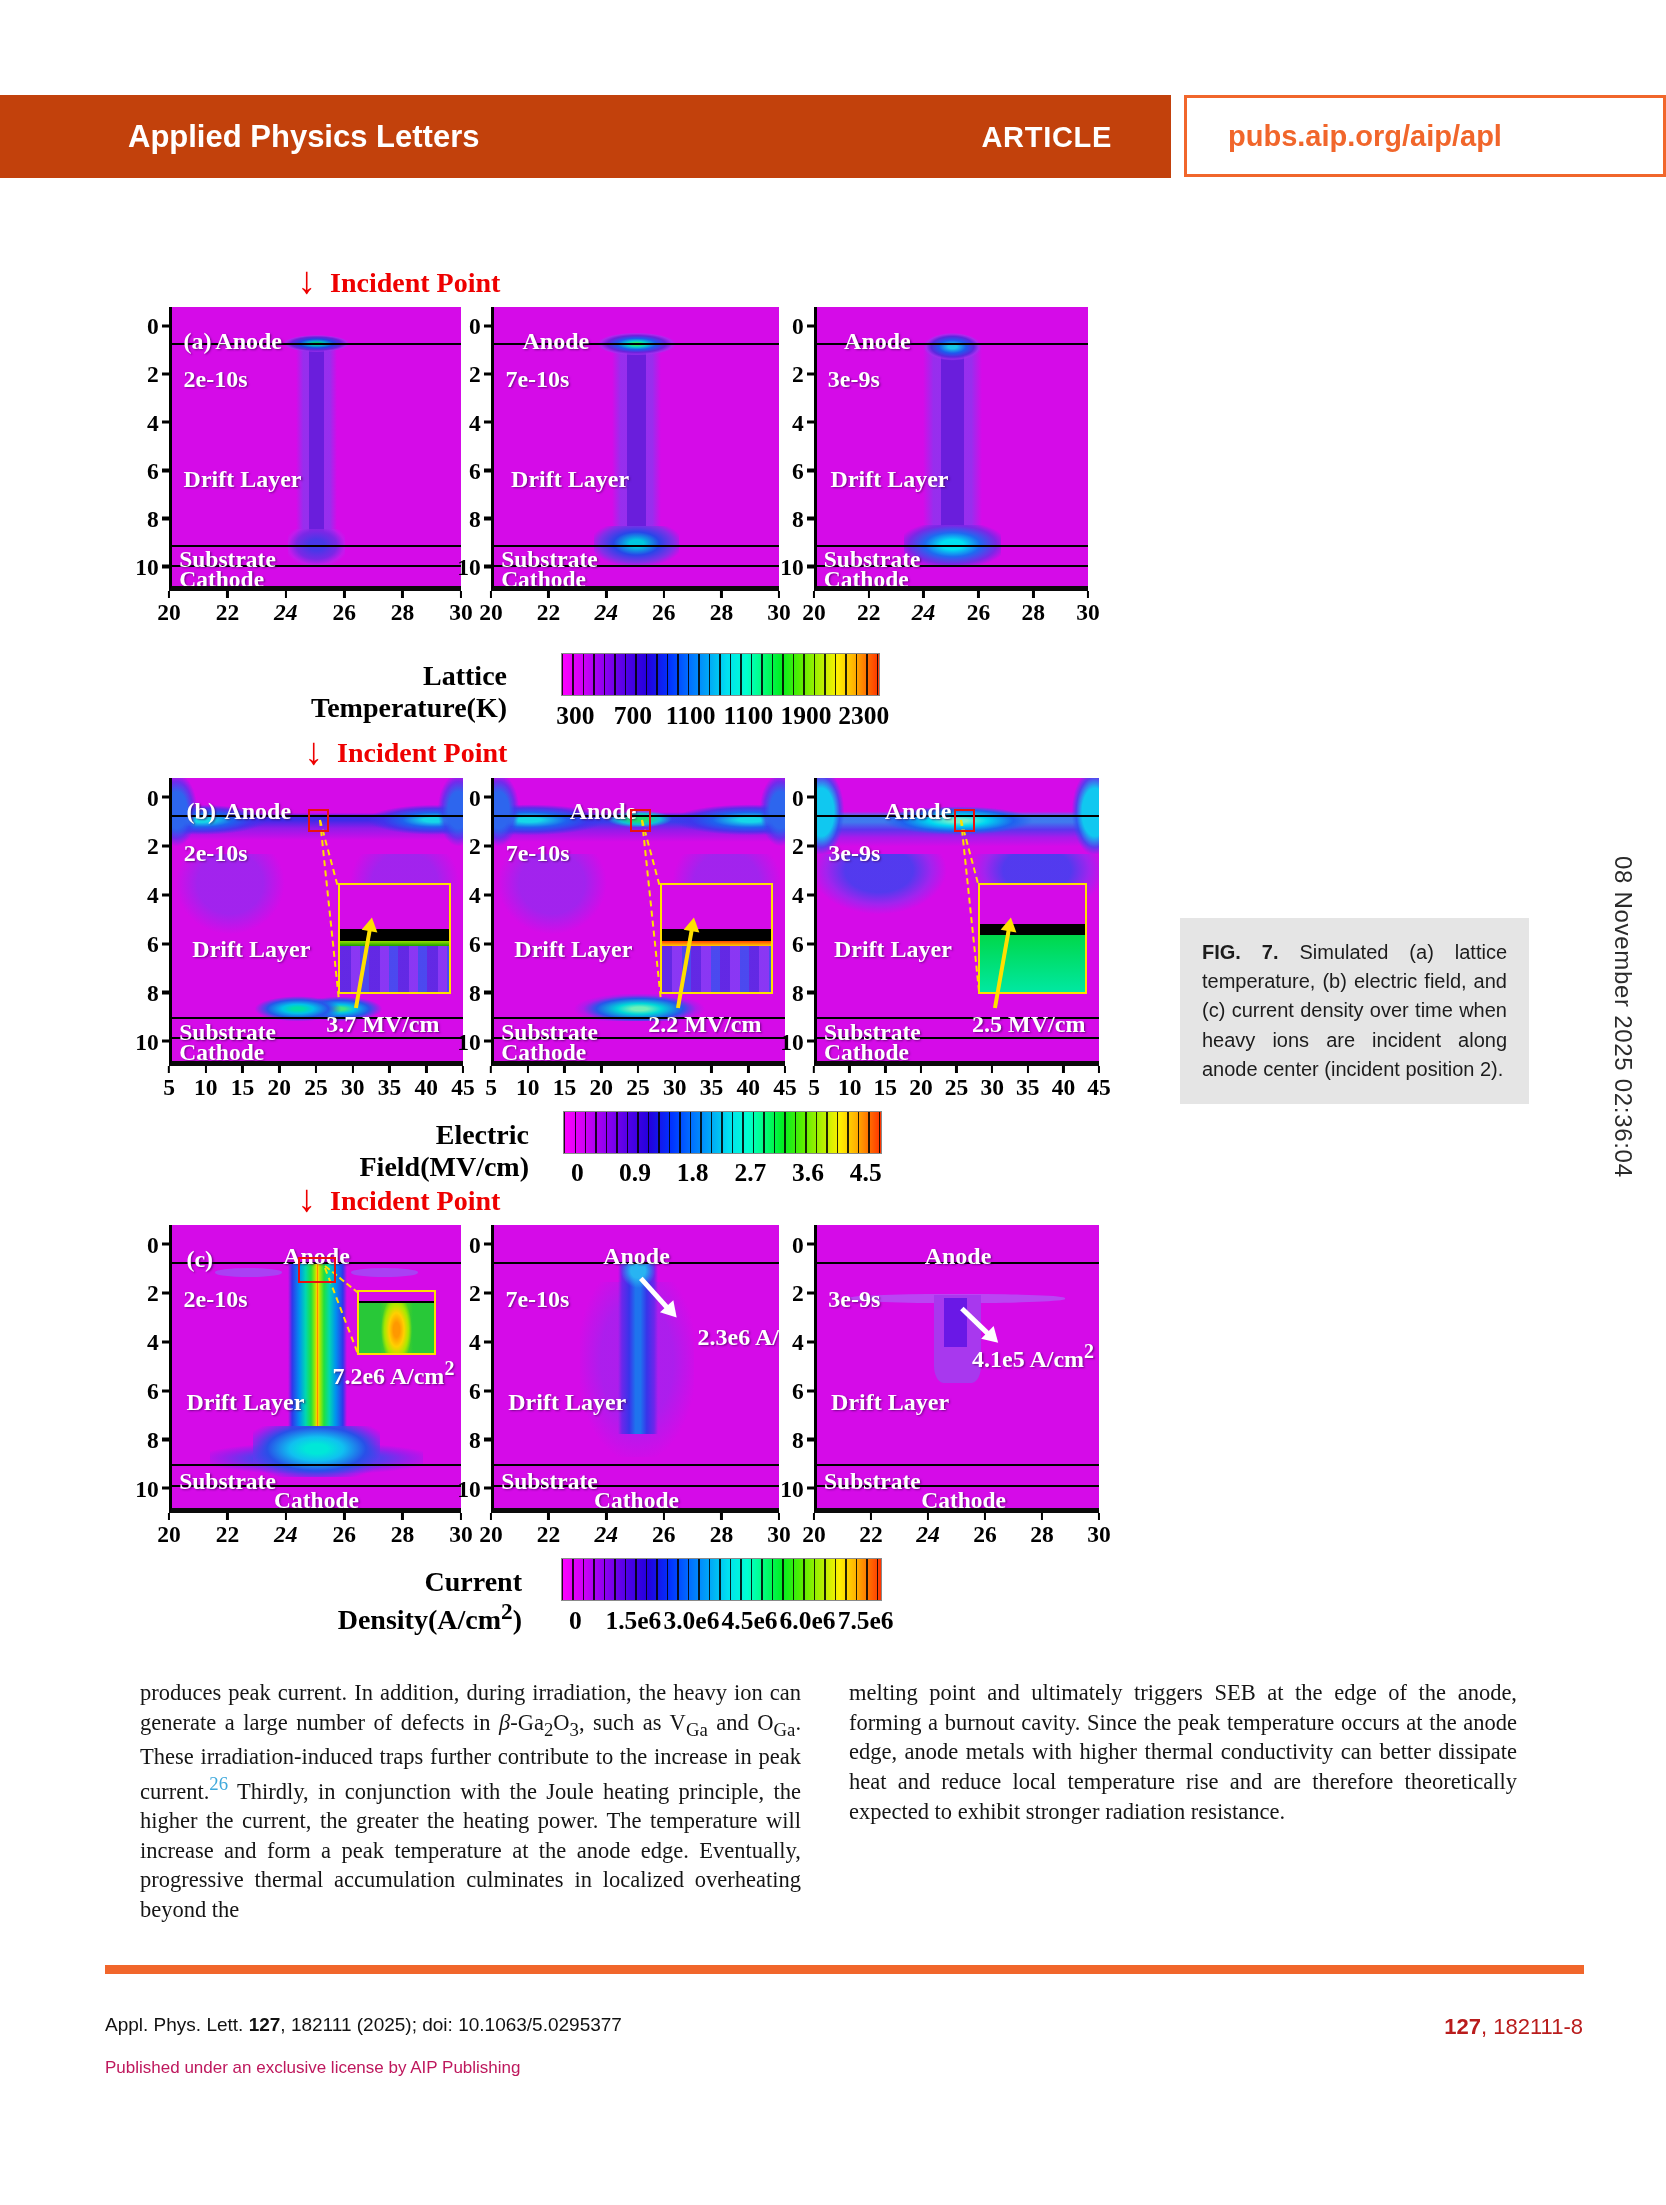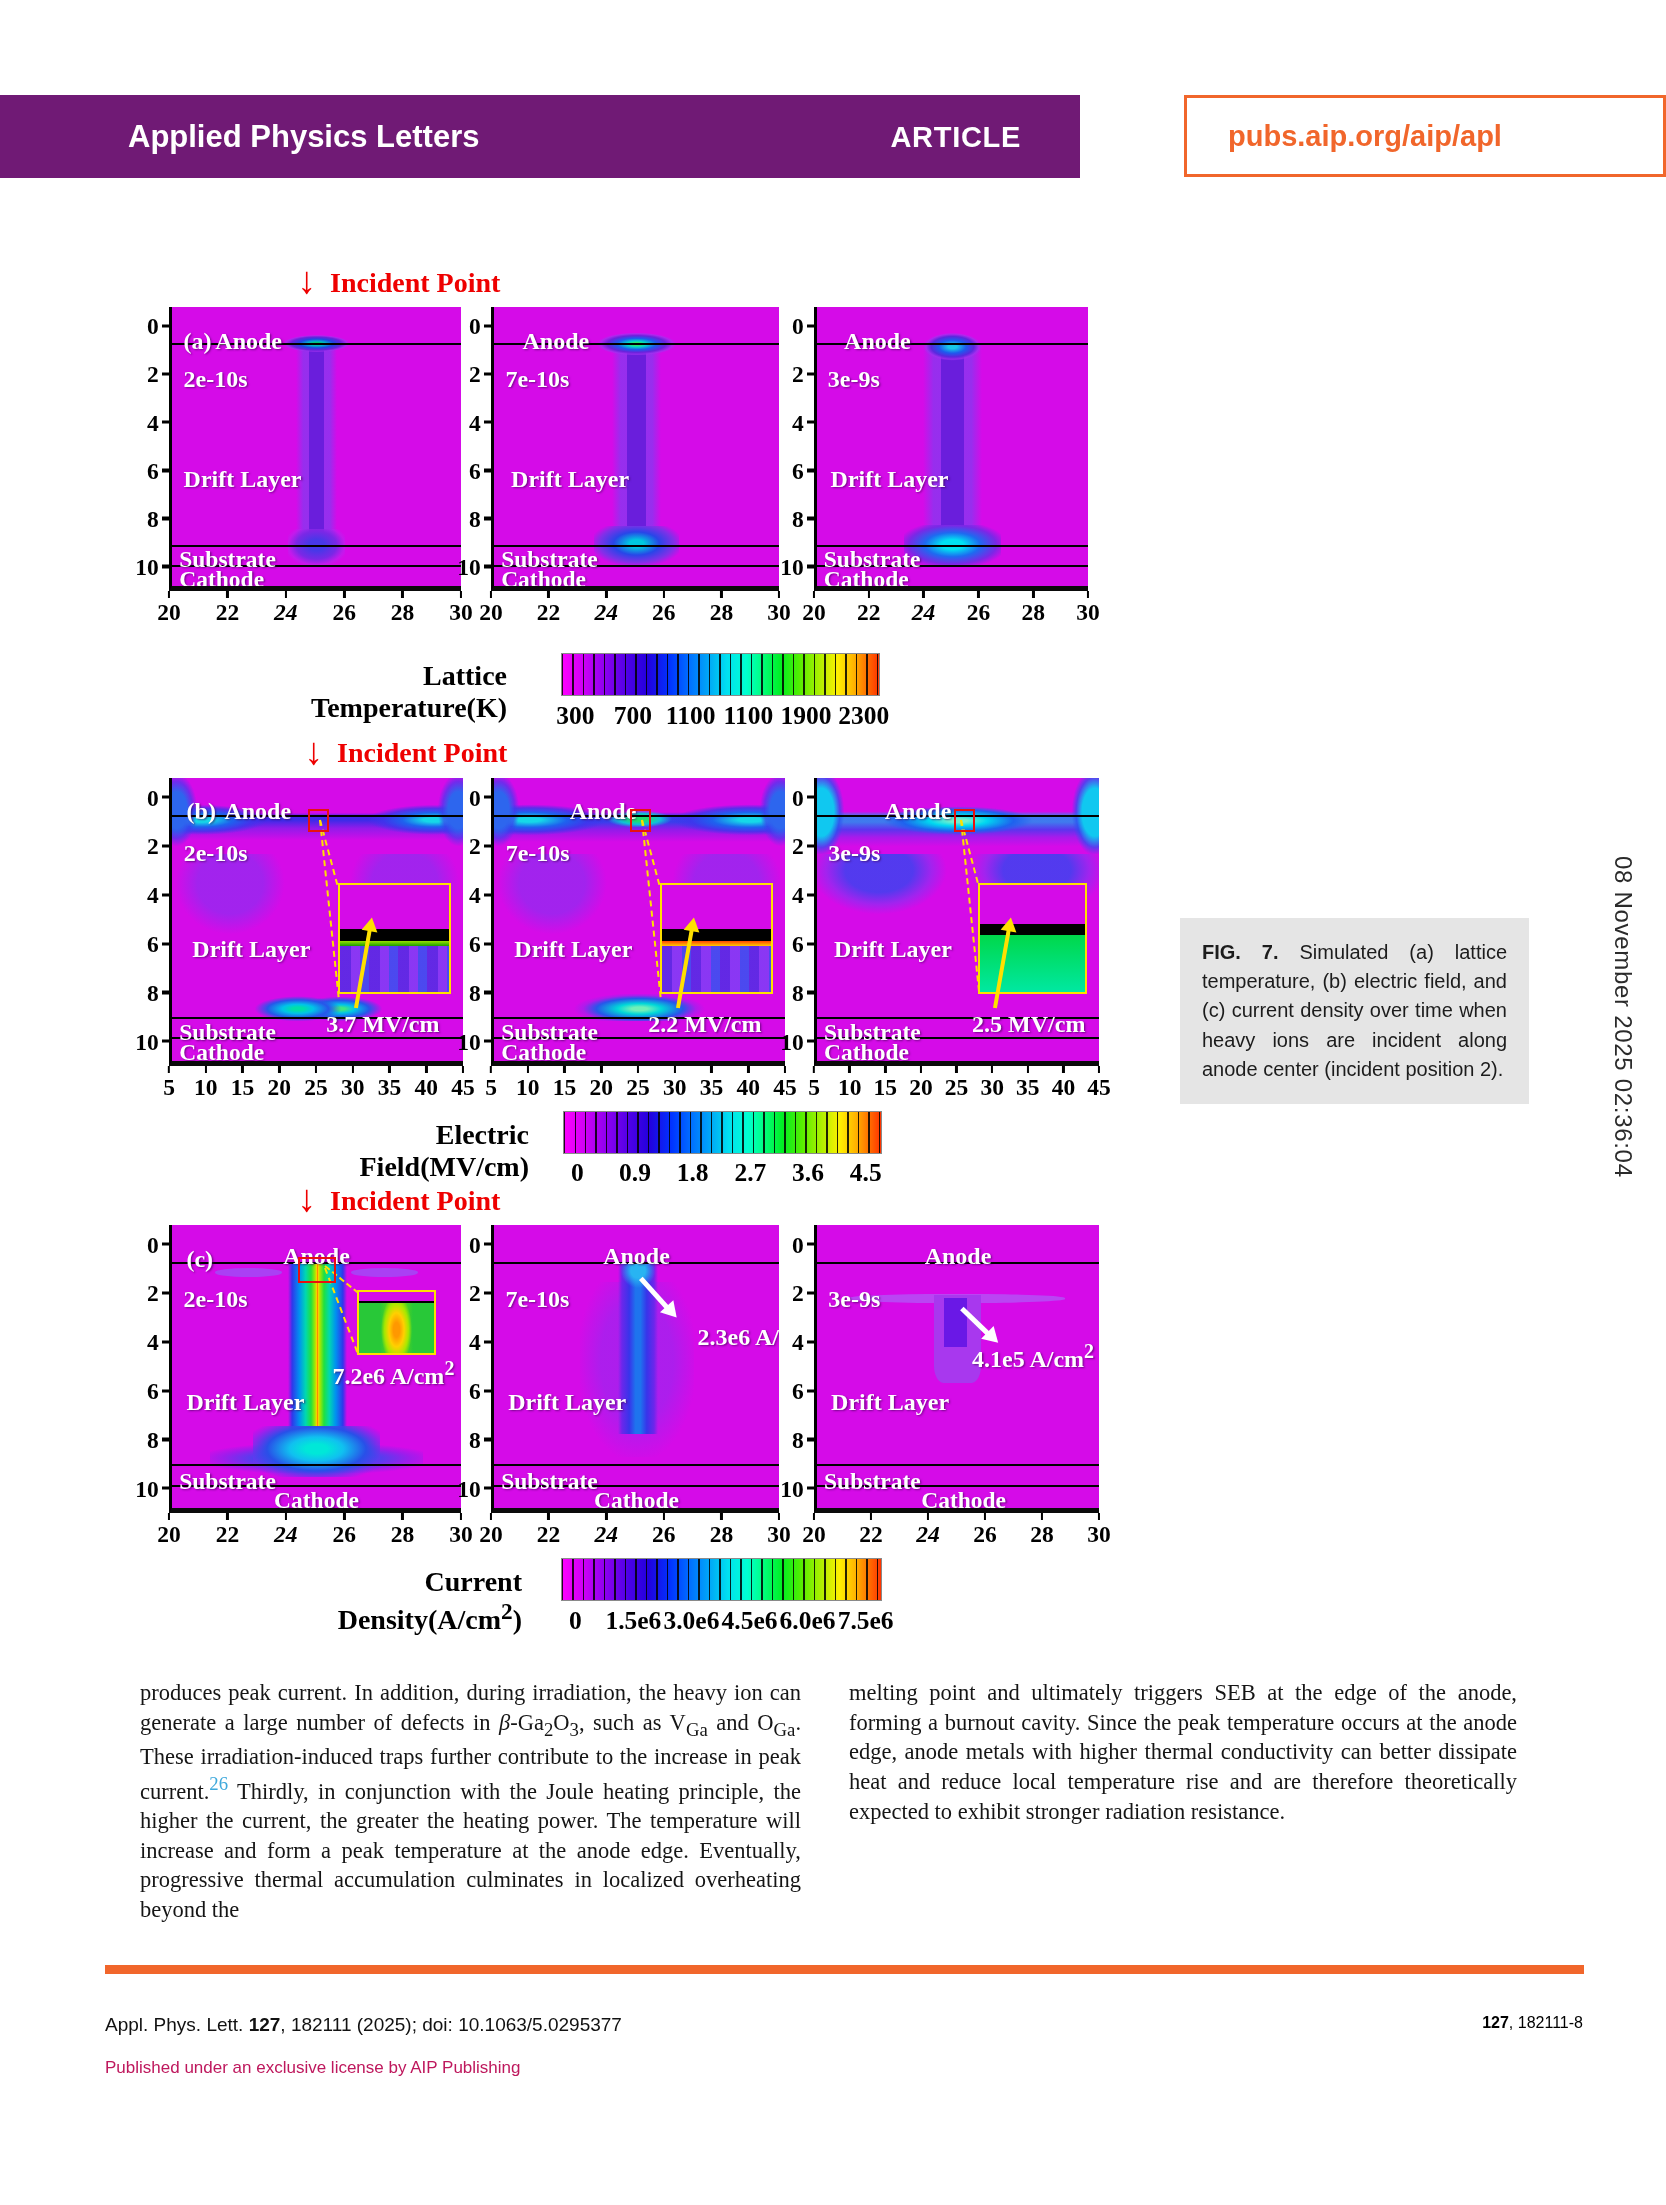--- a/index.html
+++ b/index.html
@@ -1,19 +1,19 @@
 <!DOCTYPE html>
 <html style="font-size:10.5px"><head>
 <meta charset="utf-8">
 <style>
   html,body{margin:0;padding:0;background:#fff;}
   #page{position:relative;width:1666px;height:2205px;background:#fff;overflow:hidden;
         font-family:"Liberation Sans",sans-serif;}
   
-  .hdr-bar{position:absolute;left:0;top:95px;width:1080px;height:83px;background:#701a75;}
+  .hdr-bar{position:absolute;left:0;top:95px;width:1171px;height:83px;background:#c2410c;}
   .hdr-journal{position:absolute;left:128px;top:50%;transform:translateY(-50%);
     color:#fff;font-weight:bold;font-size:31px;}
   .hdr-article{position:absolute;right:59px;top:50%;transform:translateY(-50%);
     color:#fff;font-weight:bold;font-size:29px;letter-spacing:0.7px;}
   .hdr-box{position:absolute;left:1184px;top:95px;width:476px;height:76px;background:#fff;
     border:3.3px solid #F1662B;}
   .hdr-url{position:absolute;left:41px;top:50%;transform:translateY(-50%);
     color:#F1662B;font-weight:bold;font-size:29px;}
   
   .panel{position:absolute;}
@@ -178,21 +178,21 @@
     padding:19.6px 22px;box-sizing:border-box;font-size:20px;line-height:1.47;color:#1c1c1c;
     text-align:justify;}
   .bodycol{position:absolute;top:1678px;font-family:"Liberation Serif",serif;font-size:22.5px;
     line-height:1.32;color:#151515;text-align:justify;}
   .bodycol p{margin:0;}
   .bodycol .indent{text-indent:38px;}
   sup.ref{color:#3FA9DC;}
   .leftcol{left:140px;width:661px;} .rightcol{left:849px;width:668px;}
   .foot-bar{position:absolute;left:105px;top:1965px;width:1479px;height:8.5px;background:#F1662B;}
   .foot-cit{position:absolute;left:105px;top:2014px;font-size:19px;color:#111;}
-  .foot-page{position:absolute;right:83px;top:2014px;font-size:16px;color:#000000;}
+  .foot-page{position:absolute;right:83px;top:2014px;font-size:22px;color:#b91c1c;}
   .foot-lic{position:absolute;left:105px;top:2058px;font-size:17px;color:#be185d;}
   .stamp{position:absolute;left:1609px;top:856px;writing-mode:vertical-rl;
     font-size:24px;color:#2b2b2b;letter-spacing:0.7px;}
   .pl.small{font-size:23.5px;}
   .center-x{transform:translateX(-50%);}
 </style>
 </head>
 <body>
 
 <div id="page">

